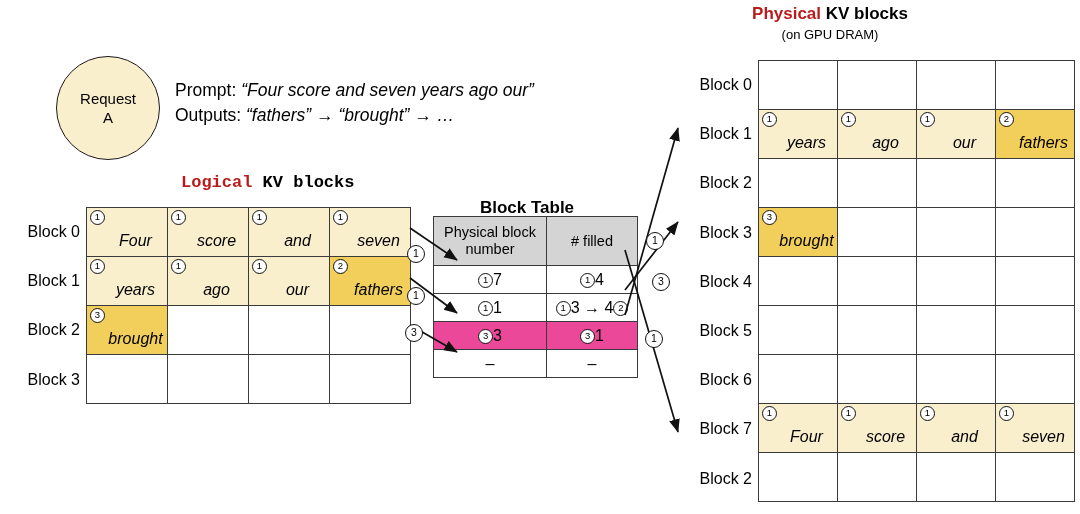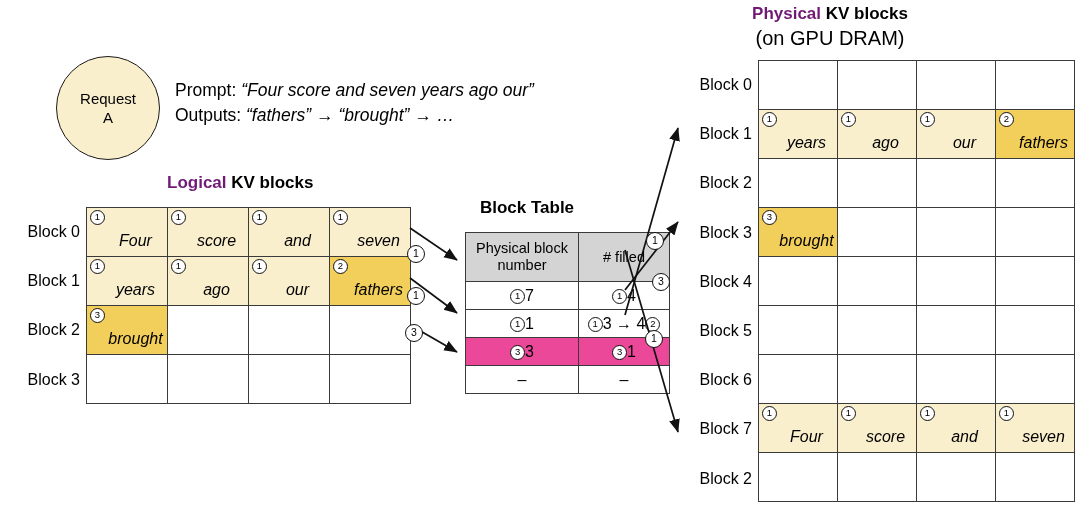--- a/index.html
+++ b/index.html
@@ -13,25 +13,25 @@
       display:flex;flex-direction:column;align-items:center;justify-content:center;
       font-size:15px;line-height:19px;text-align:center;}
 
   
   #prompt-block{left:175px;top:78px;font-size:17.5px;line-height:25px;white-space:nowrap;}
   #prompt-block .lbl{font-weight:normal;}
   #prompt-block .it{font-style:italic;}
 
   
   .sec-title{font-size:17px;font-weight:bold;white-space:nowrap;}
-  .sec-title .red{color:#701a75;}
+  .sec-title .red{color:#b91c1c;}
   .sec-title .blk{color:#000;font-weight:bold;}
-  #logical-title{left:167px;top:173px;}
+  #logical-title{left:181px;top:173px;font-family:Liberation Mono, monospace;}
   #physical-title{left:830px;top:4px;text-align:center;transform:translateX(-50%);}
-  #physical-title .sub{display:block;font-weight:normal;font-size:20px;margin-top:3px;}
+  #physical-title .sub{display:block;font-weight:normal;font-size:13px;margin-top:3px;}
   #blocktable-title{left:527px;top:198px;transform:translateX(-50%);font-size:17px;font-weight:bold;}
 
   
   .grid{border-collapse:collapse;border-spacing:0;table-layout:fixed;}
   .grid td{border:1.3px solid #3a3a3a;padding:0;position:relative;background:#fff;}
   .cell-inner{position:relative;width:100%;height:100%;}
   .badge{position:absolute;left:3px;top:2px;width:13px;height:13px;border-radius:50%;
          border:1.2px solid #111;background:#fff;font-size:9.5px;line-height:12px;
          text-align:center;font-style:normal;font-weight:normal;}
   .word{position:absolute;left:0;right:0;bottom:7px;text-align:center;
@@ -46,21 +46,21 @@
   #logical-table{left:86px;top:207px;}
   #logical-table td{width:80px;height:48px;}
   #logical-labels{left:0px;top:207px;width:80px;}
 
   
   #physical-table{left:758px;top:60px;}
   #physical-table td{width:78px;height:48px;}
   #physical-labels{left:676px;top:60px;width:76px;}
 
   
-  #block-table{left:433px;top:232px;margin-left:32px;}
+  #block-table{left:433px;top:216px;}
   #block-table td{font-size:15px;text-align:center;vertical-align:middle;}
   #block-table td.hdr{background:#D4D4D4;font-size:14.5px;line-height:17px;height:44px;padding:2px 3px;}
   #block-table td.c1{width:106px;}
   #block-table td.c2{width:84px;}
   #block-table td.body{height:27px;}
   #block-table tr.shaded td{background:#ec4899;}
   .ibadge{display:inline-block;width:13px;height:13px;border-radius:50%;
           border:1.1px solid #111;background:#fff;font-size:9.5px;line-height:12px;
           text-align:center;vertical-align:2px;}
   .val{font-size:16px;}

